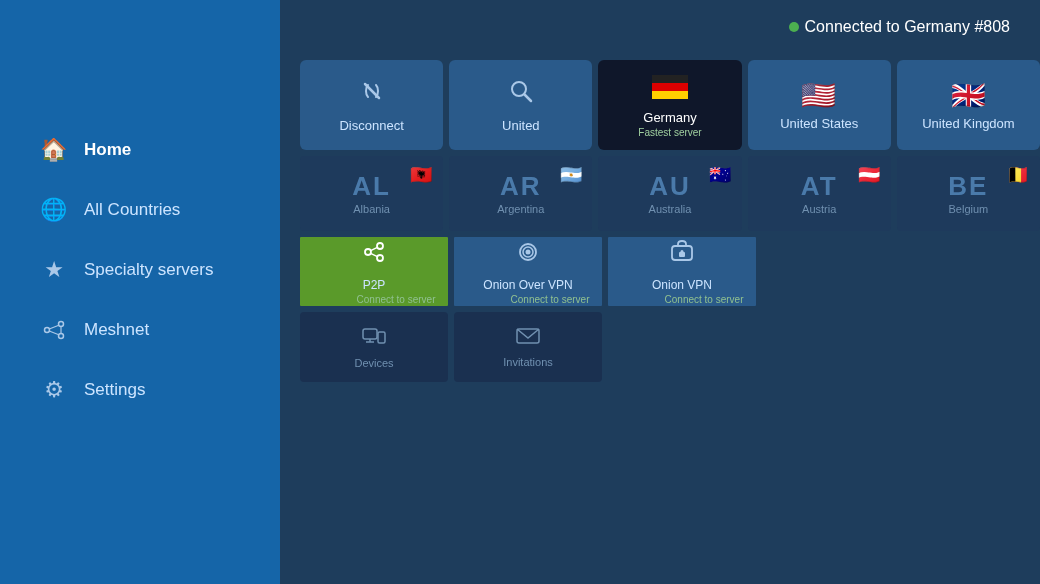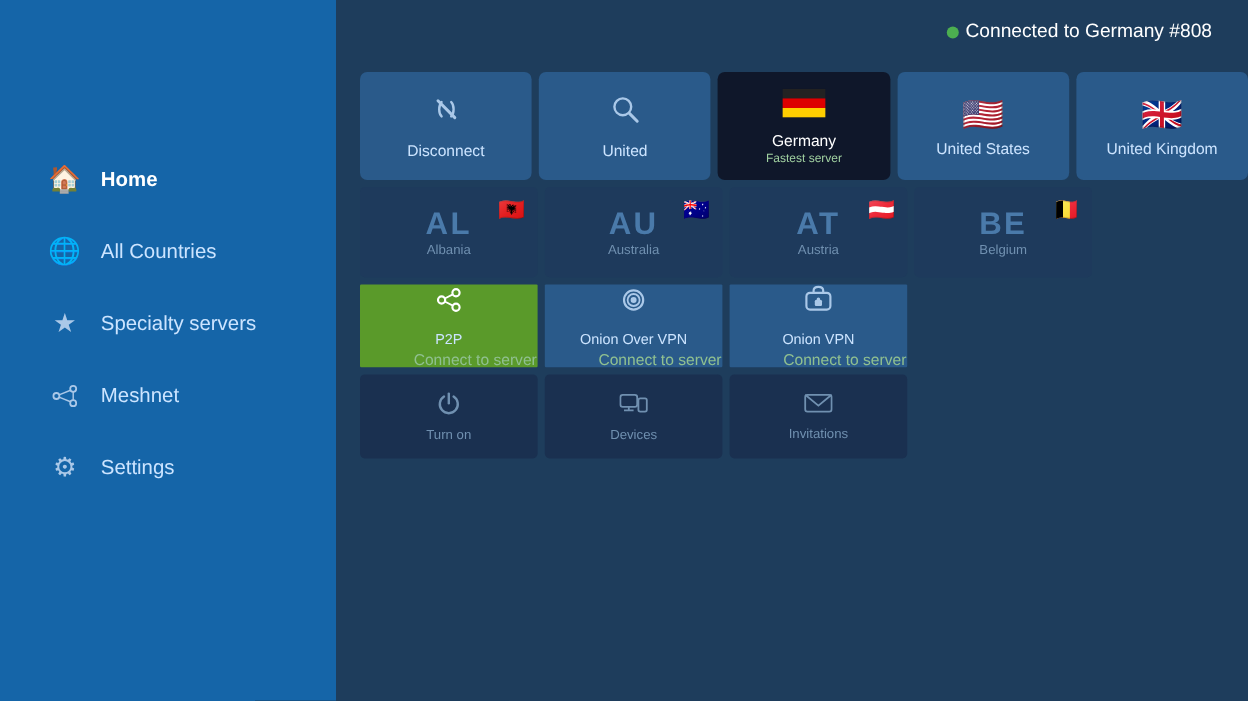--- a/index.html
+++ b/index.html
@@ -204,21 +204,21 @@
       font-size: 26px;
       margin-bottom: 5px;
       color: #aac8e8;
     }
     .specialty-tile .tile-label {
       font-size: 12px;
       color: #cce4ff;
       text-align: center;
     }
     .specialty-tile .tile-sublabel {
-      font-size: 13px;
+      font-size: 10px;
       color: #90c090;
       margin-top: 2px;
       text-align: center;
       margin-left: 44px;
     }
 
     
     .settings-row {
       display: flex;
       gap: 6px;
@@ -335,20 +335,25 @@
     </div>
 
     <div class="country-row">
 
       <div class="country-list-tile">
         <span class="country-code">AL</span>
         <span class="country-flag-small">🇦🇱</span>
         <span class="country-list-name">Albania</span>
       </div>
 
+      <div class="country-list-tile">
+        <span class="country-code">AR</span>
+        <span class="country-flag-small">🇦🇷</span>
+        <span class="country-list-name">Argentina</span>
+      </div>
 
       <div class="country-list-tile">
         <span class="country-code">AU</span>
         <span class="country-flag-small">🇦🇺</span>
         <span class="country-list-name">Australia</span>
       </div>
 
       <div class="country-list-tile">
         <span class="country-code">AT</span>
         <span class="country-flag-small">🇦🇹</span>
@@ -401,29 +406,20 @@
           </svg>
         </span>
         <span class="tile-label">Onion VPN</span>
         <span class="tile-sublabel">Connect to server</span>
       </div>
 
     </div>
 
     <div class="settings-row">
 
-      <div class="settings-tile">
-        <span class="tile-icon">
-          <svg width="22" height="22" viewBox="0 0 22 22" fill="none">
-            <path d="M11 3 V11" stroke="#7090b0" stroke-width="2" stroke-linecap="round"></path>
-            <path d="M7 5.5 A7.5 7.5 0 1 0 15 5.5" stroke="#7090b0" stroke-width="2" fill="none" stroke-linecap="round"></path>
-          </svg>
-        </span>
-        <span class="tile-label">Turn on</span>
-      </div>
 
       <div class="settings-tile">
         <span class="tile-icon">
           <svg width="24" height="22" viewBox="0 0 24 22" fill="none">
             <rect x="1" y="4" width="14" height="10" rx="2" stroke="#7090b0" stroke-width="1.5"></rect>
             <rect x="16" y="7" width="7" height="11" rx="1.5" stroke="#7090b0" stroke-width="1.5"></rect>
             <line x1="4" y1="17" x2="12" y2="17" stroke="#7090b0" stroke-width="1.5"></line>
             <line x1="8" y1="14" x2="8" y2="17" stroke="#7090b0" stroke-width="1.5"></line>
           </svg>
         </span>

